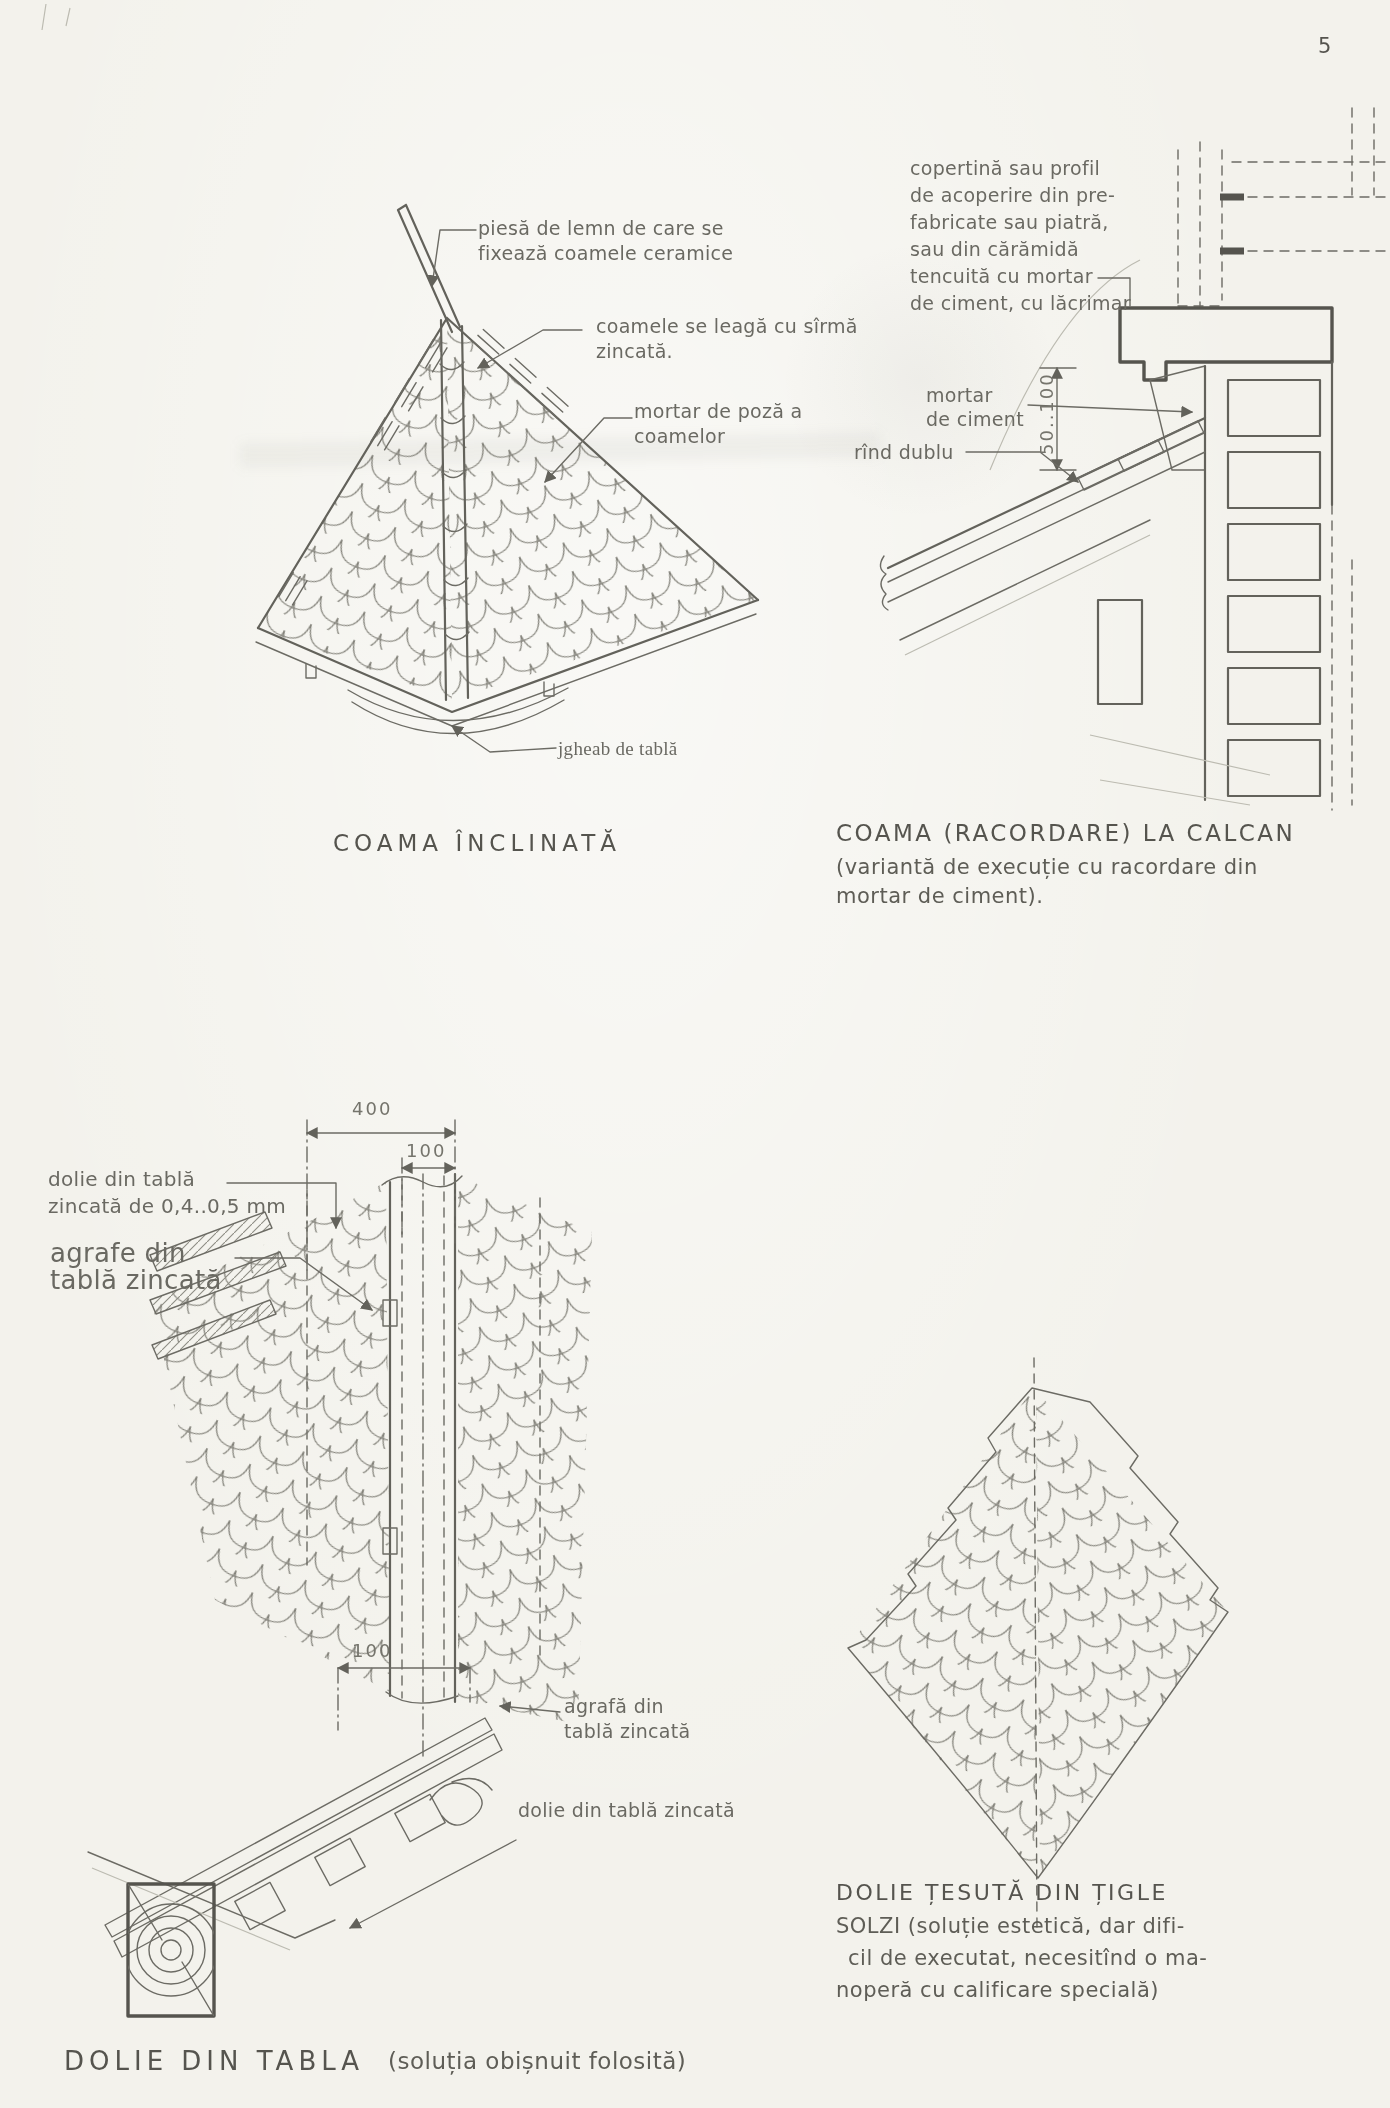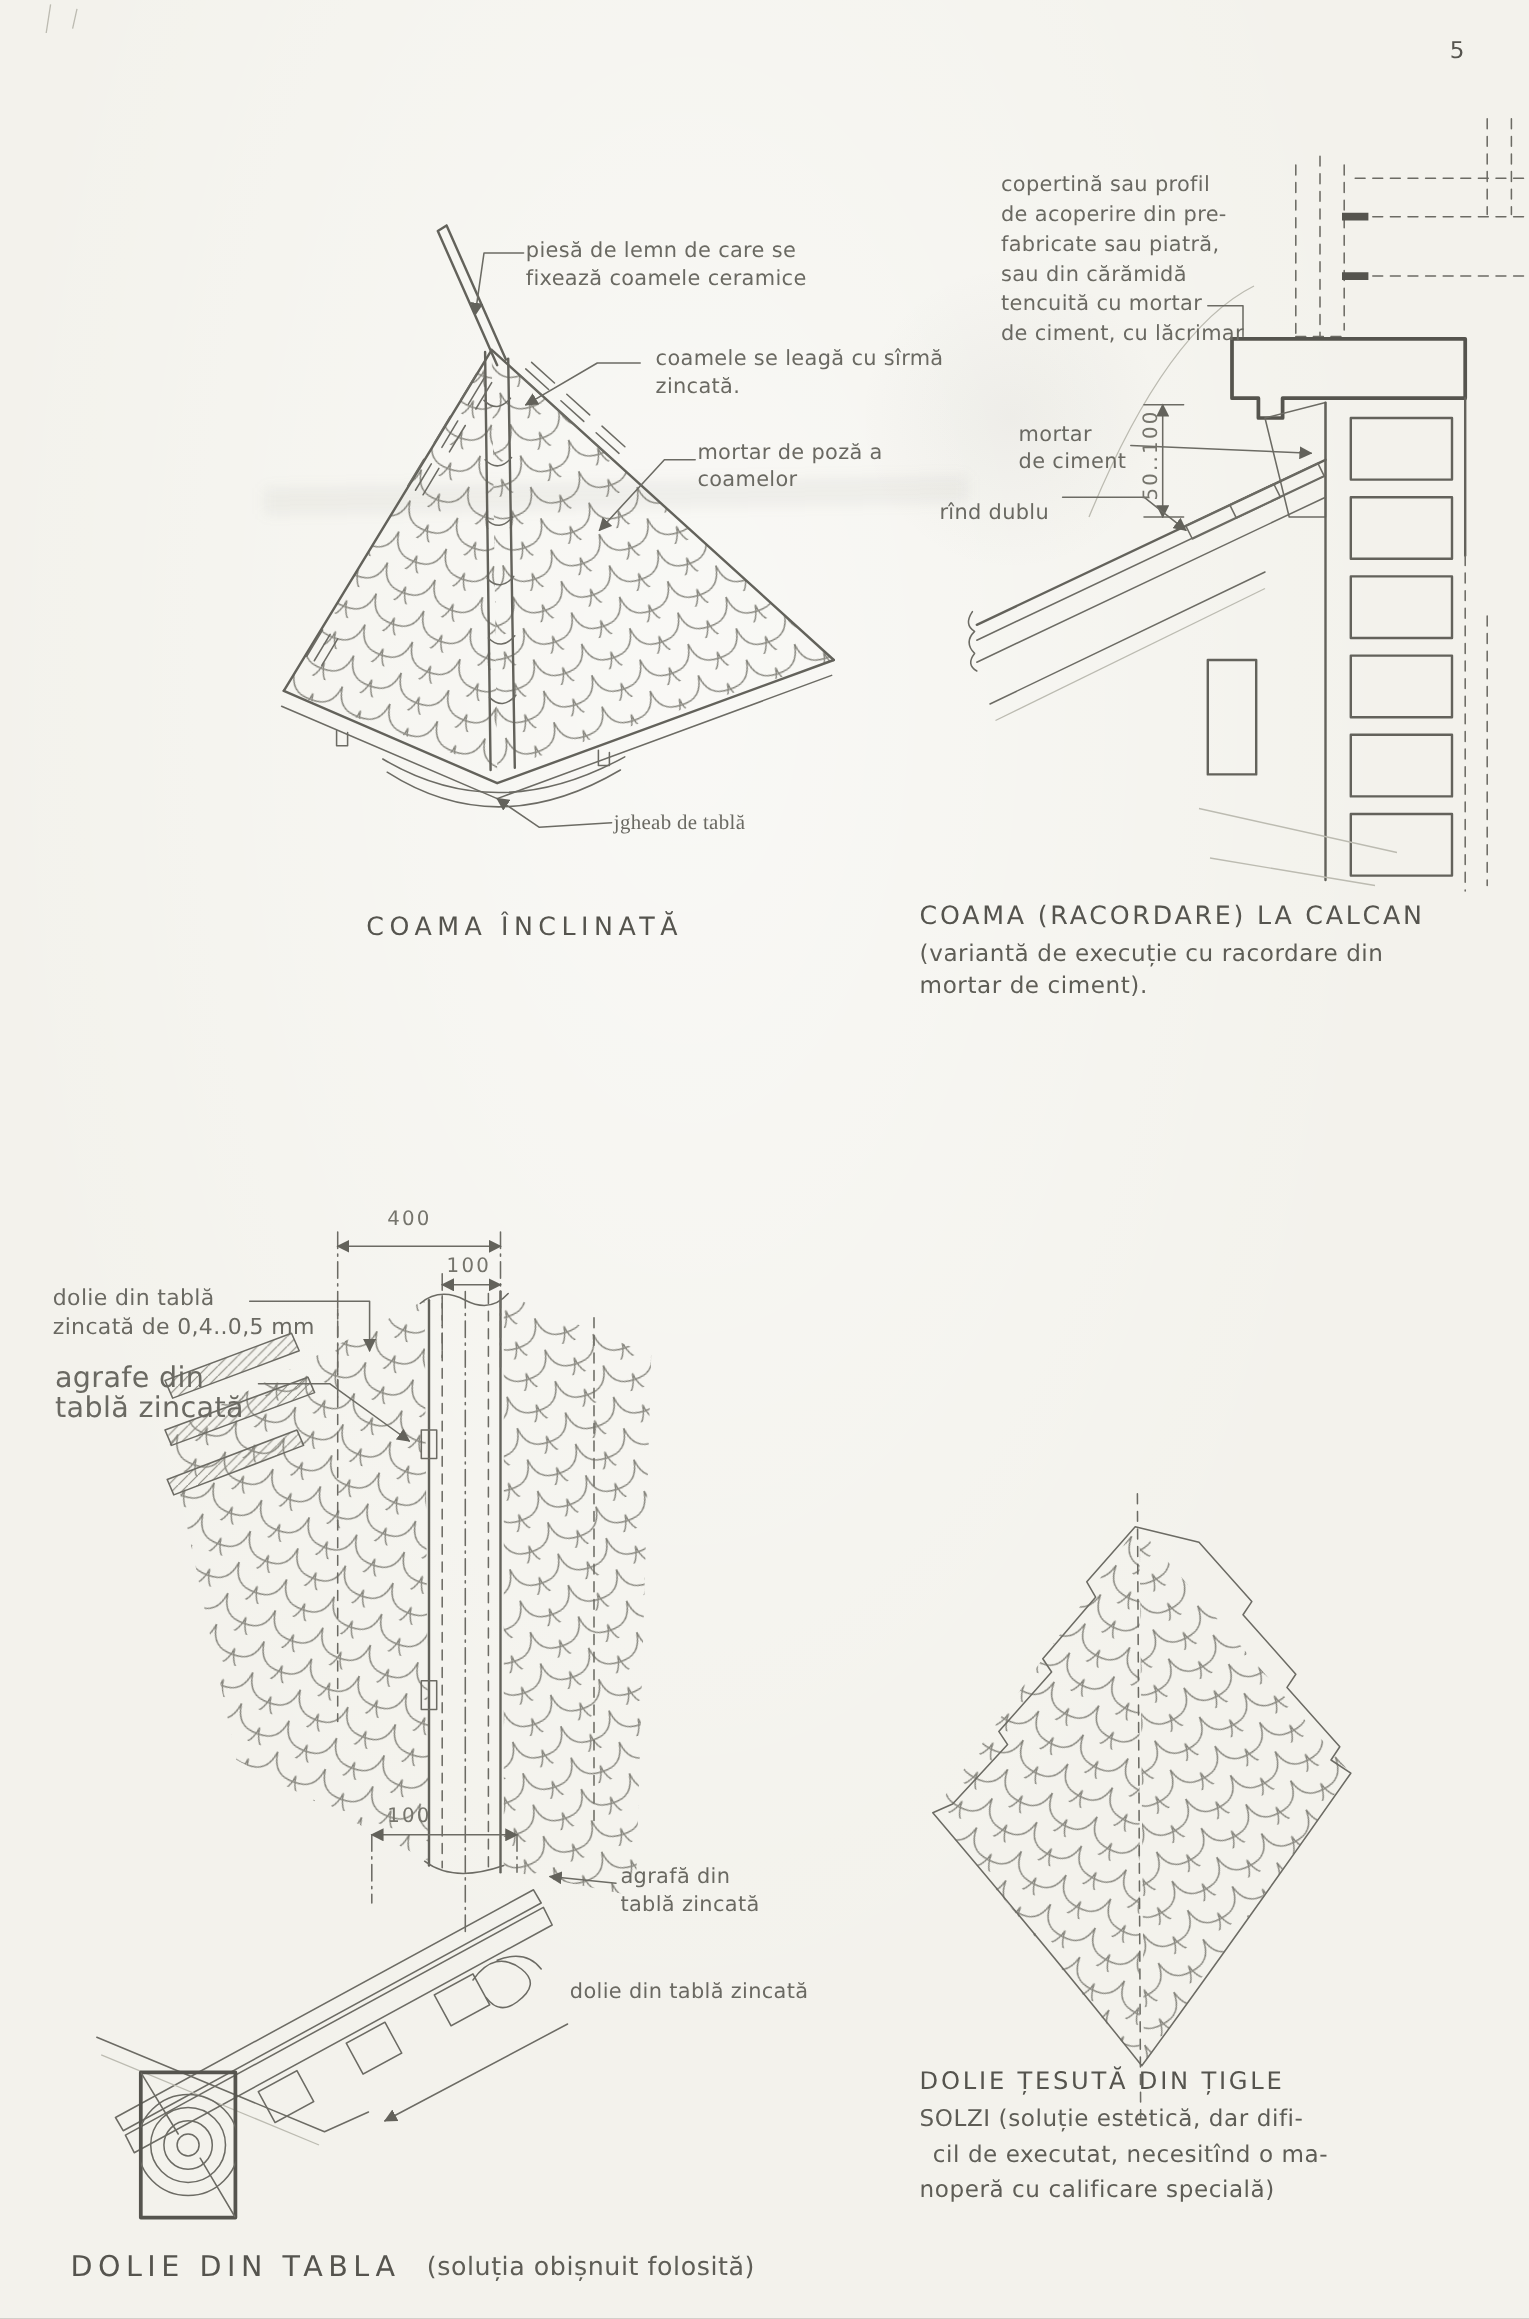--- a/index.html
+++ b/index.html
@@ -326,21 +326,21 @@
     <span class="ln">de acoperire din pre-</span>
     <span class="ln">fabricate sau piatră,</span>
     <span class="ln">sau din cărămidă</span>
     <span class="ln">tencuită cu mortar</span>
     <span class="ln">de ciment, cu lăcrimar</span>
   </div>
   <div class="lbl" style="left:926px;top:383px;line-height:24px;">
     <span class="ln">mortar</span>
     <span class="ln">de ciment</span>
   </div>
-  <div class="lbl" style="left:854px;top:440px;margin-top:14px;">
+  <div class="lbl" style="left:854px;top:440px;">
     <span class="ln">rînd dublu</span>
   </div>
   <div class="dim rot90" style="left:1036px;top:455px;width:95px;">50..100</div>
   <div class="cap" style="left:836px;top:820px;letter-spacing:2.5px;">COAMA (RACORDARE) LA CALCAN</div>
   <div class="cap2" style="left:836px;top:855px;">(variantă de execuție cu racordare din</div>
   <div class="cap2" style="left:836px;top:884px;">mortar de ciment).</div>
 
   <div class="lbl" style="left:48px;top:1166px;font-size:20px;line-height:27px;">
     <span class="ln">dolie din tablă</span>
     <span class="ln">zincată de 0,4..0,5 mm</span>

